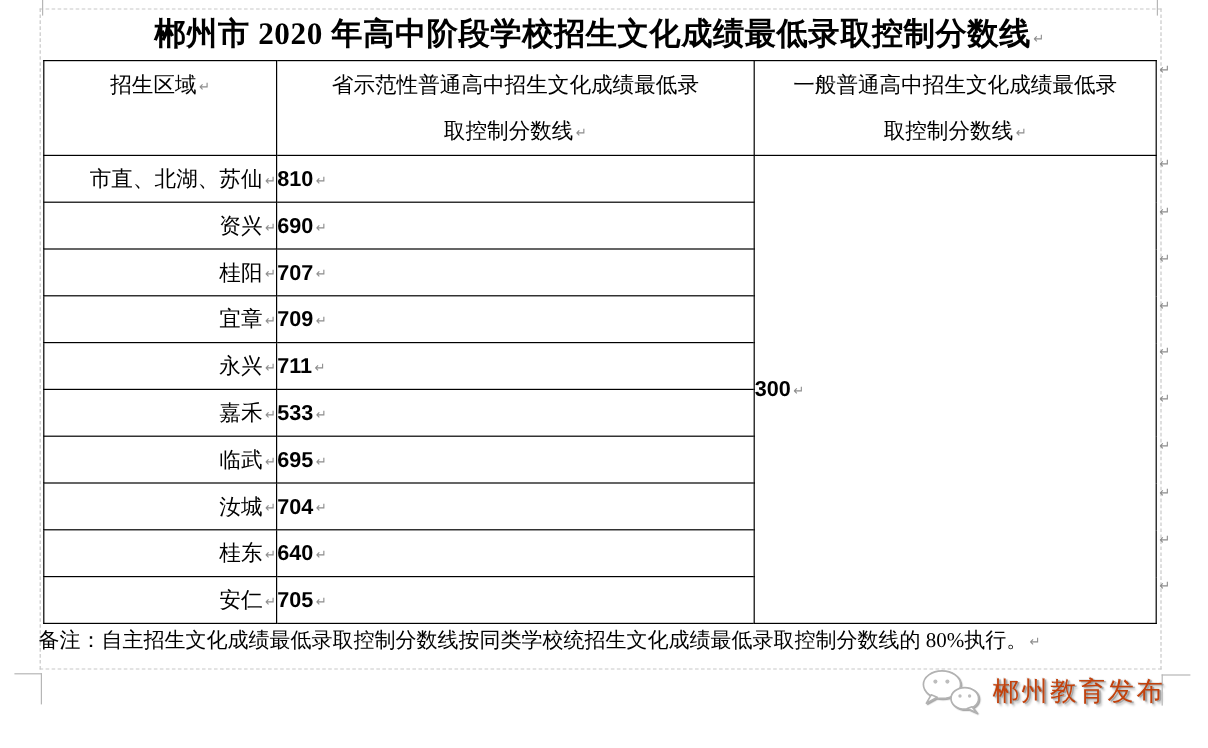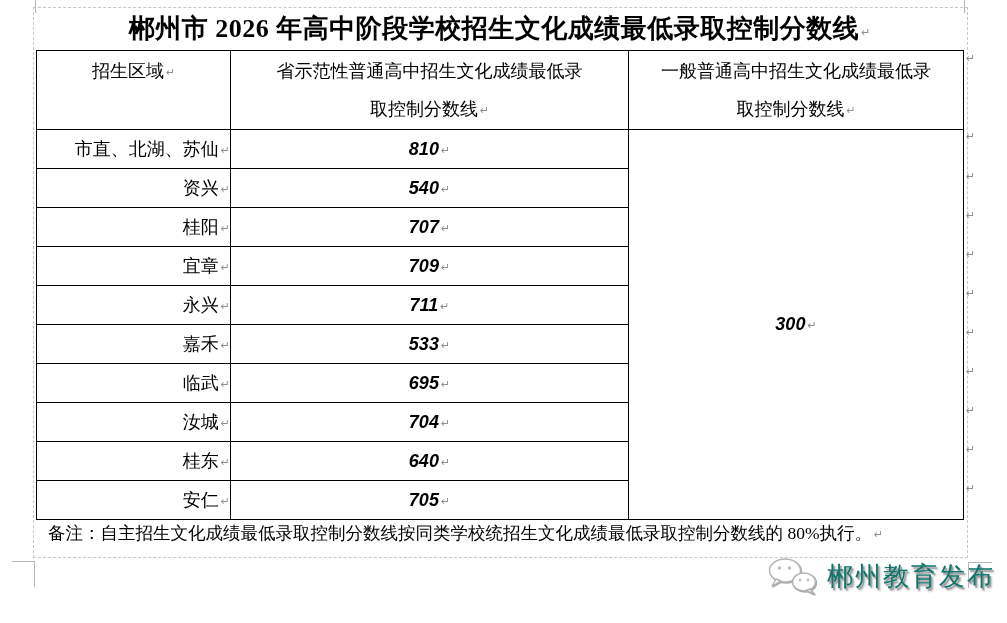--- a/index.html
+++ b/index.html
@@ -45,55 +45,54 @@
   }
   .score-table thead tr { height:76px; }
   .score-table tbody tr { height:39px; }
   .score-table th {
     font-weight:normal; font-size:18px; vertical-align:top;
     text-align:center;
   }
   .hline { display:block; line-height:36px; margin-top:2px; white-space:nowrap; }
   td.region { text-align:right; font-size:18px; white-space:nowrap; }
   td.score, td.general {
-    text-align:center; font-size:18px; font-weight:bold;
+    font-size:18px; font-weight:bold;
     font-family:"Liberation Sans", sans-serif;
-    font-style:italic;
   }
   td.general { vertical-align:middle; }
   
   .note {
-    position:absolute; left:48px; top:521px; width:930px;
+    position:absolute; left:32px; top:521px; width:930px;
     font-size:17.5px; white-space:nowrap;
   }
   
   .watermark {
     position:absolute; left:764px; top:557px;
     display:flex; align-items:center; gap:7px;
   }
   .wm-icon { filter:drop-shadow(1px 1px 0.5px #aaaaaa); }
   .wm-text {
-    font-size:26px; letter-spacing:2px; white-space:nowrap;
-    color:#0f766e;
+    font-size:22px; letter-spacing:2px; white-space:nowrap;
+    color:#c2410c;
     text-shadow:1.5px 1.5px 1px #979797, 2.5px 2.5px 2px #c4c4c4, -0.5px -0.5px 0 #ececec;
   }
 </style>
 </head>
 <body>
 
 <div class="boundary"></div>
 
 <div class="tick" style="left:35px; top:0; width:1px; height:13px;"></div>
 <div class="tick" style="left:964px; top:0; width:1px; height:13px;"></div>
 <div class="tick" style="left:12px; top:561px; width:23px; height:1px;"></div>
 <div class="tick" style="left:34px; top:561px; width:1px; height:26px;"></div>
 <div class="tick" style="left:968px; top:562px; width:24px; height:1px;"></div>
 <div class="tick" style="left:968px; top:562px; width:1px; height:26px;"></div>
 
-<div class="title"><span>郴州市 2026 年高中阶段学校招生文化成绩最低录取控制分数线</span><span class="pm">↵</span></div>
+<div class="title"><span>郴州市 2020 年高中阶段学校招生文化成绩最低录取控制分数线</span><span class="pm">↵</span></div>
 
 <table class="score-table">
   <colgroup>
       <col style="width:194px">
       <col style="width:398px">
       <col style="width:335px">
     </colgroup>
   <thead>
     <tr>
       <th>
@@ -110,21 +109,21 @@
     </tr>
   </thead>
   <tbody>
     <tr>
       <td class="region"><span>市直、北湖、苏仙</span><span class="pm">↵</span></td>
       <td class="score"><span>810</span><span class="pm">↵</span></td>
       <td class="general" rowspan="10"><span>300</span><span class="pm">↵</span></td>
     </tr>
     <tr>
       <td class="region"><span>资兴</span><span class="pm">↵</span></td>
-      <td class="score"><span>540</span><span class="pm">↵</span></td>
+      <td class="score"><span>690</span><span class="pm">↵</span></td>
     </tr>
     <tr>
       <td class="region"><span>桂阳</span><span class="pm">↵</span></td>
       <td class="score"><span>707</span><span class="pm">↵</span></td>
     </tr>
     <tr>
       <td class="region"><span>宜章</span><span class="pm">↵</span></td>
       <td class="score"><span>709</span><span class="pm">↵</span></td>
     </tr>
     <tr>

